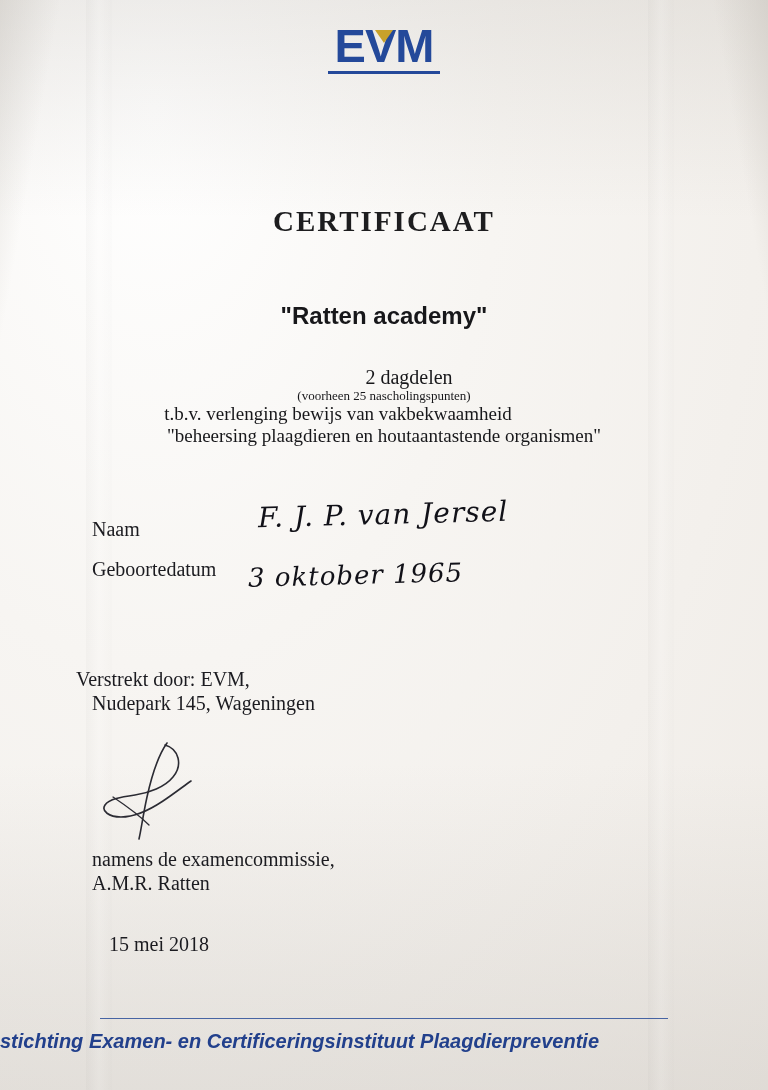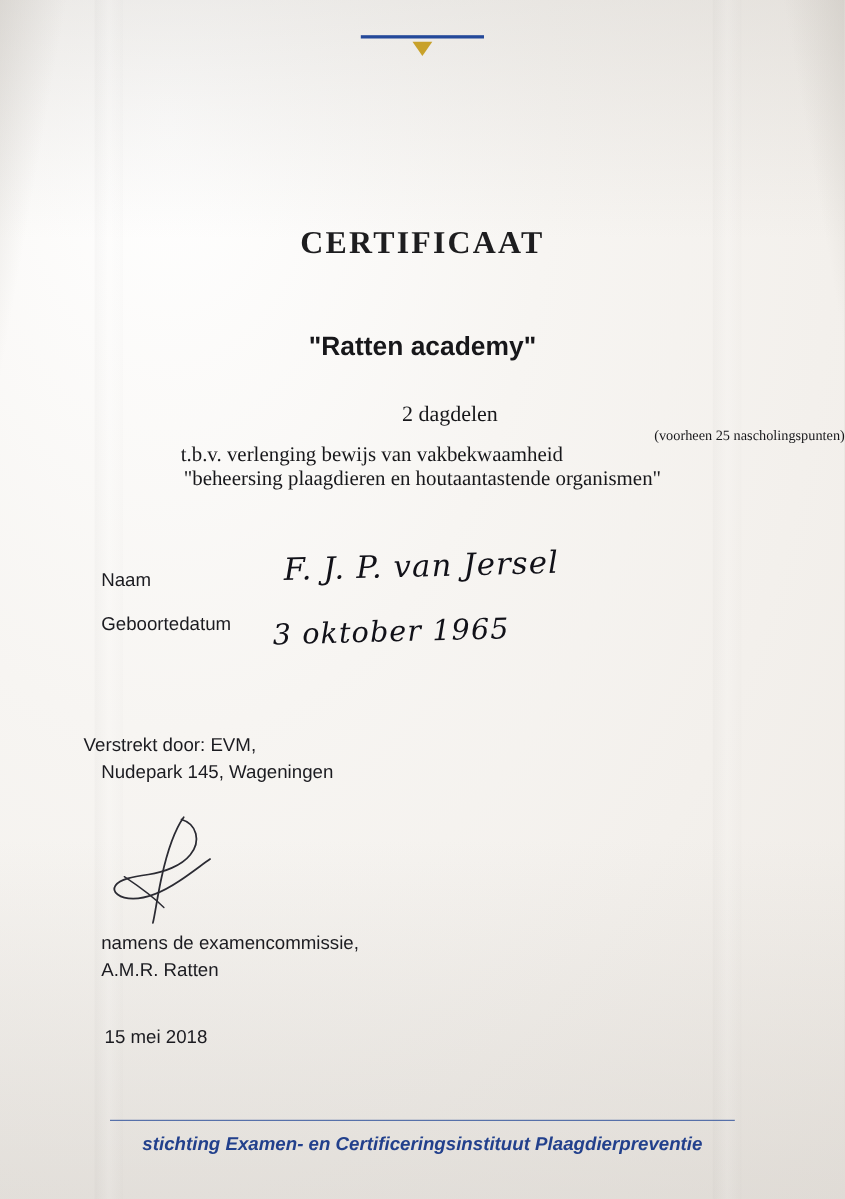--- a/index.html
+++ b/index.html
@@ -116,21 +116,21 @@
     text-align: center;
     font-family: "Liberation Serif", serif;
     font-size: 20px;
     color: #17171a;
     padding-left: 25px;
   }
   .subnote {
     position: absolute;
     top: 388px;
     width: 768px;
-    text-align: right;
+    text-align: center;
     font-family: "Liberation Serif", serif;
     font-size: 13px;
     color: #17171a;
   }
   .purpose-line1 {
     position: absolute;
     top: 403px;
     width: 676px;
     text-align: center;
     font-family: "Liberation Serif", serif;
@@ -142,22 +142,22 @@
     top: 425px;
     width: 768px;
     text-align: center;
     font-family: "Liberation Serif", serif;
     font-size: 19px;
     color: #17171a;
   }
 
   .field-label {
     position: absolute;
-    font-family: Liberation Sans, sans-serif;
-    font-size: 17px;
+    font-family: Liberation Serif, serif;
+    font-size: 20px;
     color: #1b1b20;
   }
   .handwritten {
     position: absolute;
     font-family: "DejaVu Serif", serif;
     font-style: italic;
     color: #111118;
     letter-spacing: 1px;
     transform: rotate(-1.5deg);
     white-space: nowrap;
@@ -174,55 +174,56 @@
     position: absolute;
     top: 735px;
     left: 95px;
     width: 130px;
     height: 110px;
     pointer-events: none;
   }
 
   #committee-line1 { top: 848px; left: 92px; }
   #committee-line2 { top: 872px; left: 92px; }
-  #date-line       { top: 933px; left: 95px; }
+  #date-line       { top: 933px; left: 109px; }
 
   
   #footer-rule {
     position: absolute;
     left: 100px;
     right: 100px;
     top: 1018px;
     height: 1px;
     background: #2a4d99;
     opacity: .85;
   }
   #footer-text {
     position: absolute;
     top: 1030px;
     width: 768px;
-    text-align: center;
+    text-align: left;
     font-family: "Liberation Sans", sans-serif;
     font-style: italic;
     font-weight: bold;
-    font-size: 17px;
+    font-size: 20px;
     color: #22408c;
   }
 </style>
 </head>
 <body>
 
 <div id="certificate-page">
 
   <div class="paper-shade"></div>
   <div class="paper-crease crease-a"></div>
   <div class="paper-crease crease-b"></div>
 
   <div id="logo">
     <span class="logo-text">
+      <span>EVM</span>
       <span class="logo-tri"></span>
       <span class="logo-underline"></span>
     </span>
   </div>
 
   <div id="content">
 
     <div class="title">CERTIFICAAT</div>
 
     <div class="course-name">"Ratten academy"</div>

